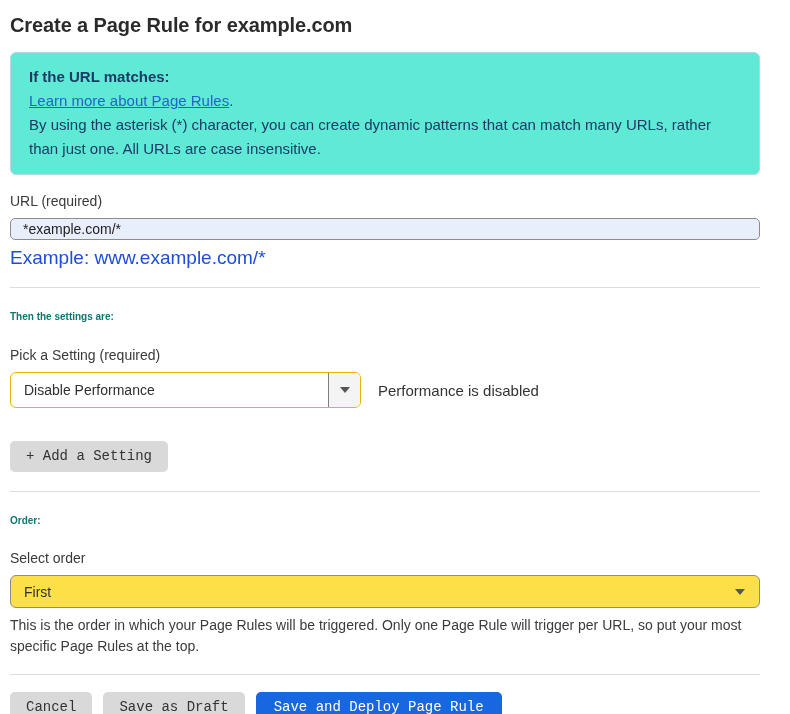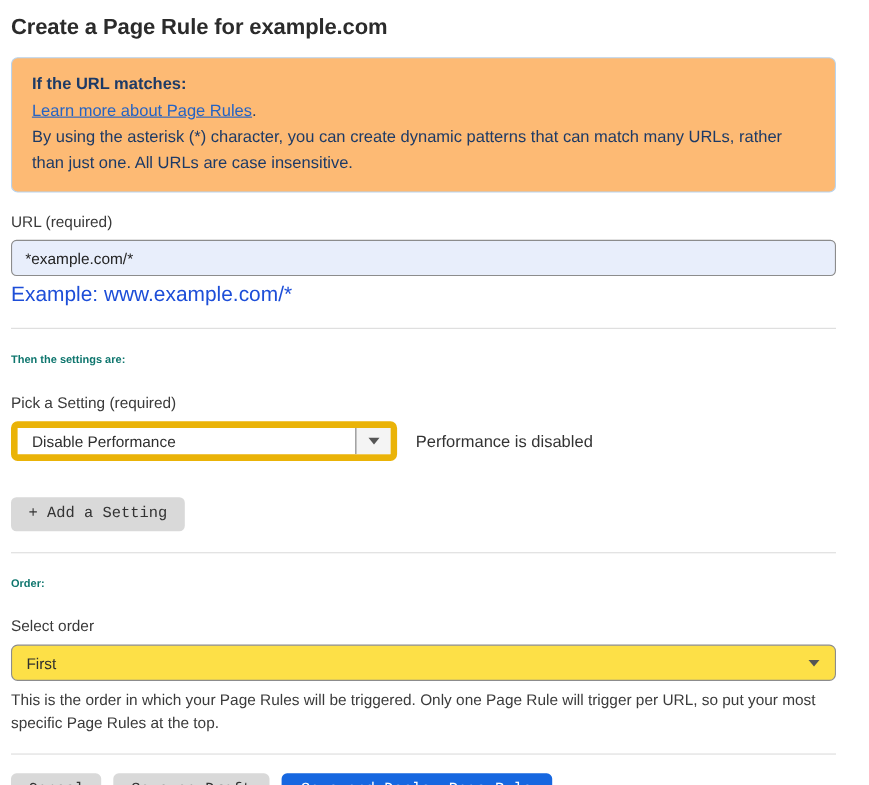--- a/index.html
+++ b/index.html
@@ -11,36 +11,36 @@
     overflow: hidden;
   }
   .container { padding: 12px 30px 0 10px; width: 790px; }
 
   h1.page-title {
     font-size: 20px; font-weight: 700; color: #2b2b2b;
     margin: 0 0 13px 0; line-height: 27px; letter-spacing: -0.1px;
   }
 
   .info-box {
-    background: #fdba74;
+    background: #5eead4;
     border: 1px solid #b8d4f0;
     border-radius: 6px;
     padding: 12px 18px 13px 18px;
     color: #1d3a66;
     font-size: 15px;
     line-height: 24px;
     margin-bottom: 18px;
   }
   .info-box .info-heading { font-weight: 700; }
   .info-box a.info-link { color: #2563c4; text-decoration: underline; cursor: pointer; }
 
   .field-label { font-size: 14px; color: #3a3a3a; margin: 0 0 8px 0; line-height: 17px; }
 
   .url-input {
-    display: block; width: 100%; height: 33px;
+    display: block; width: 100%; height: 22px;
     background: #e8eefb;
     border: 1px solid #8c8c8c;
     border-radius: 5px;
     padding: 0 12px;
     font-size: 14px; color: #222;
     font-family: "Liberation Sans", "DejaVu Sans", sans-serif;
     outline: none;
   }
   .example-text { font-size: 19px; color: #1d4ed8; margin-top: 10px; line-height: 16px; }
 
@@ -52,21 +52,21 @@
   .section-heading {
     font-size: 10px; font-weight: 700; color: #0f766e;
     margin: 19px 0 0 0; line-height: 19px;
   }
   .picker-label { margin-top: 21px; }
 
   .setting-row { display: flex; align-items: center; margin-top: 0; }
   .select-box {
     display: flex; align-items: stretch;
     width: 351px; height: 36px;
-    border: 6px solid #eab308; border-radius: 6px;
+    border: 1px solid #eab308; border-radius: 6px;
     background: #ffffff; cursor: pointer; overflow: hidden;
   }
   .select-box .select-value {
     flex: 1; display: flex; align-items: center;
     padding-left: 13px; font-size: 14px; color: #2f2f2f;
   }
   .select-box .select-arrow-btn {
     width: 32px; border-left: 1px solid #7f7f7f;
     background: #f4f4f4;
     display: flex; align-items: center; justify-content: center;

